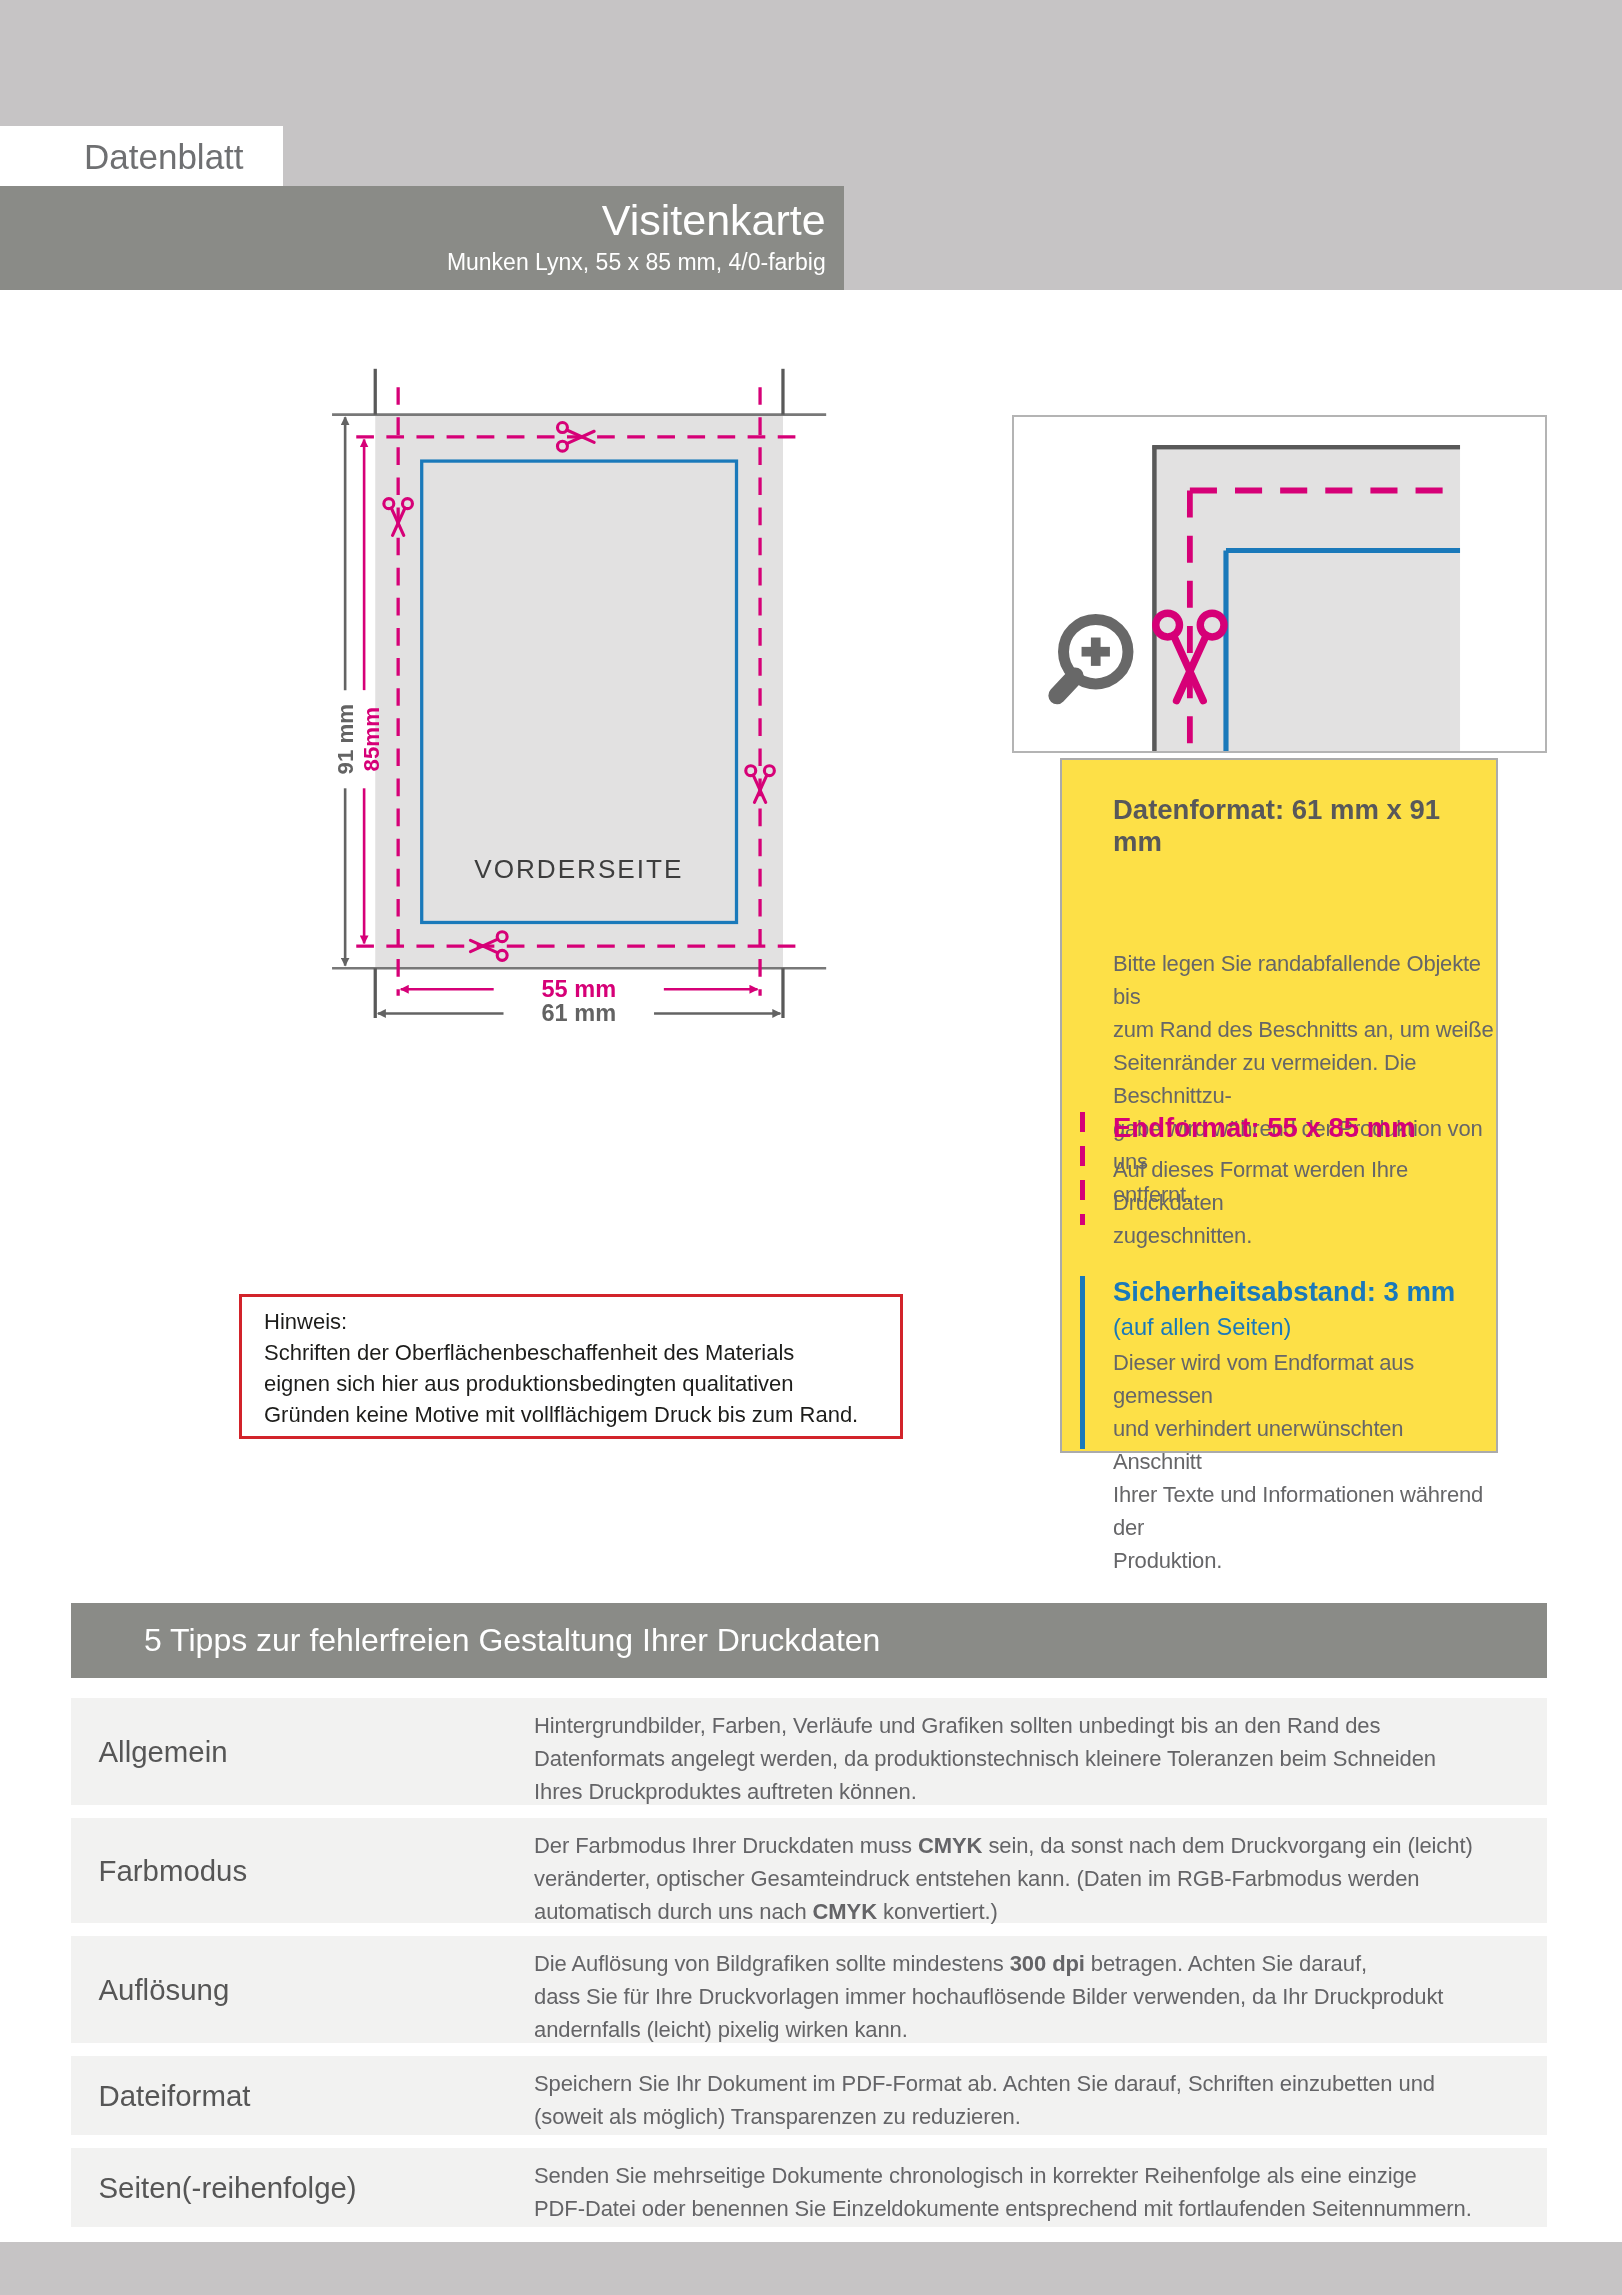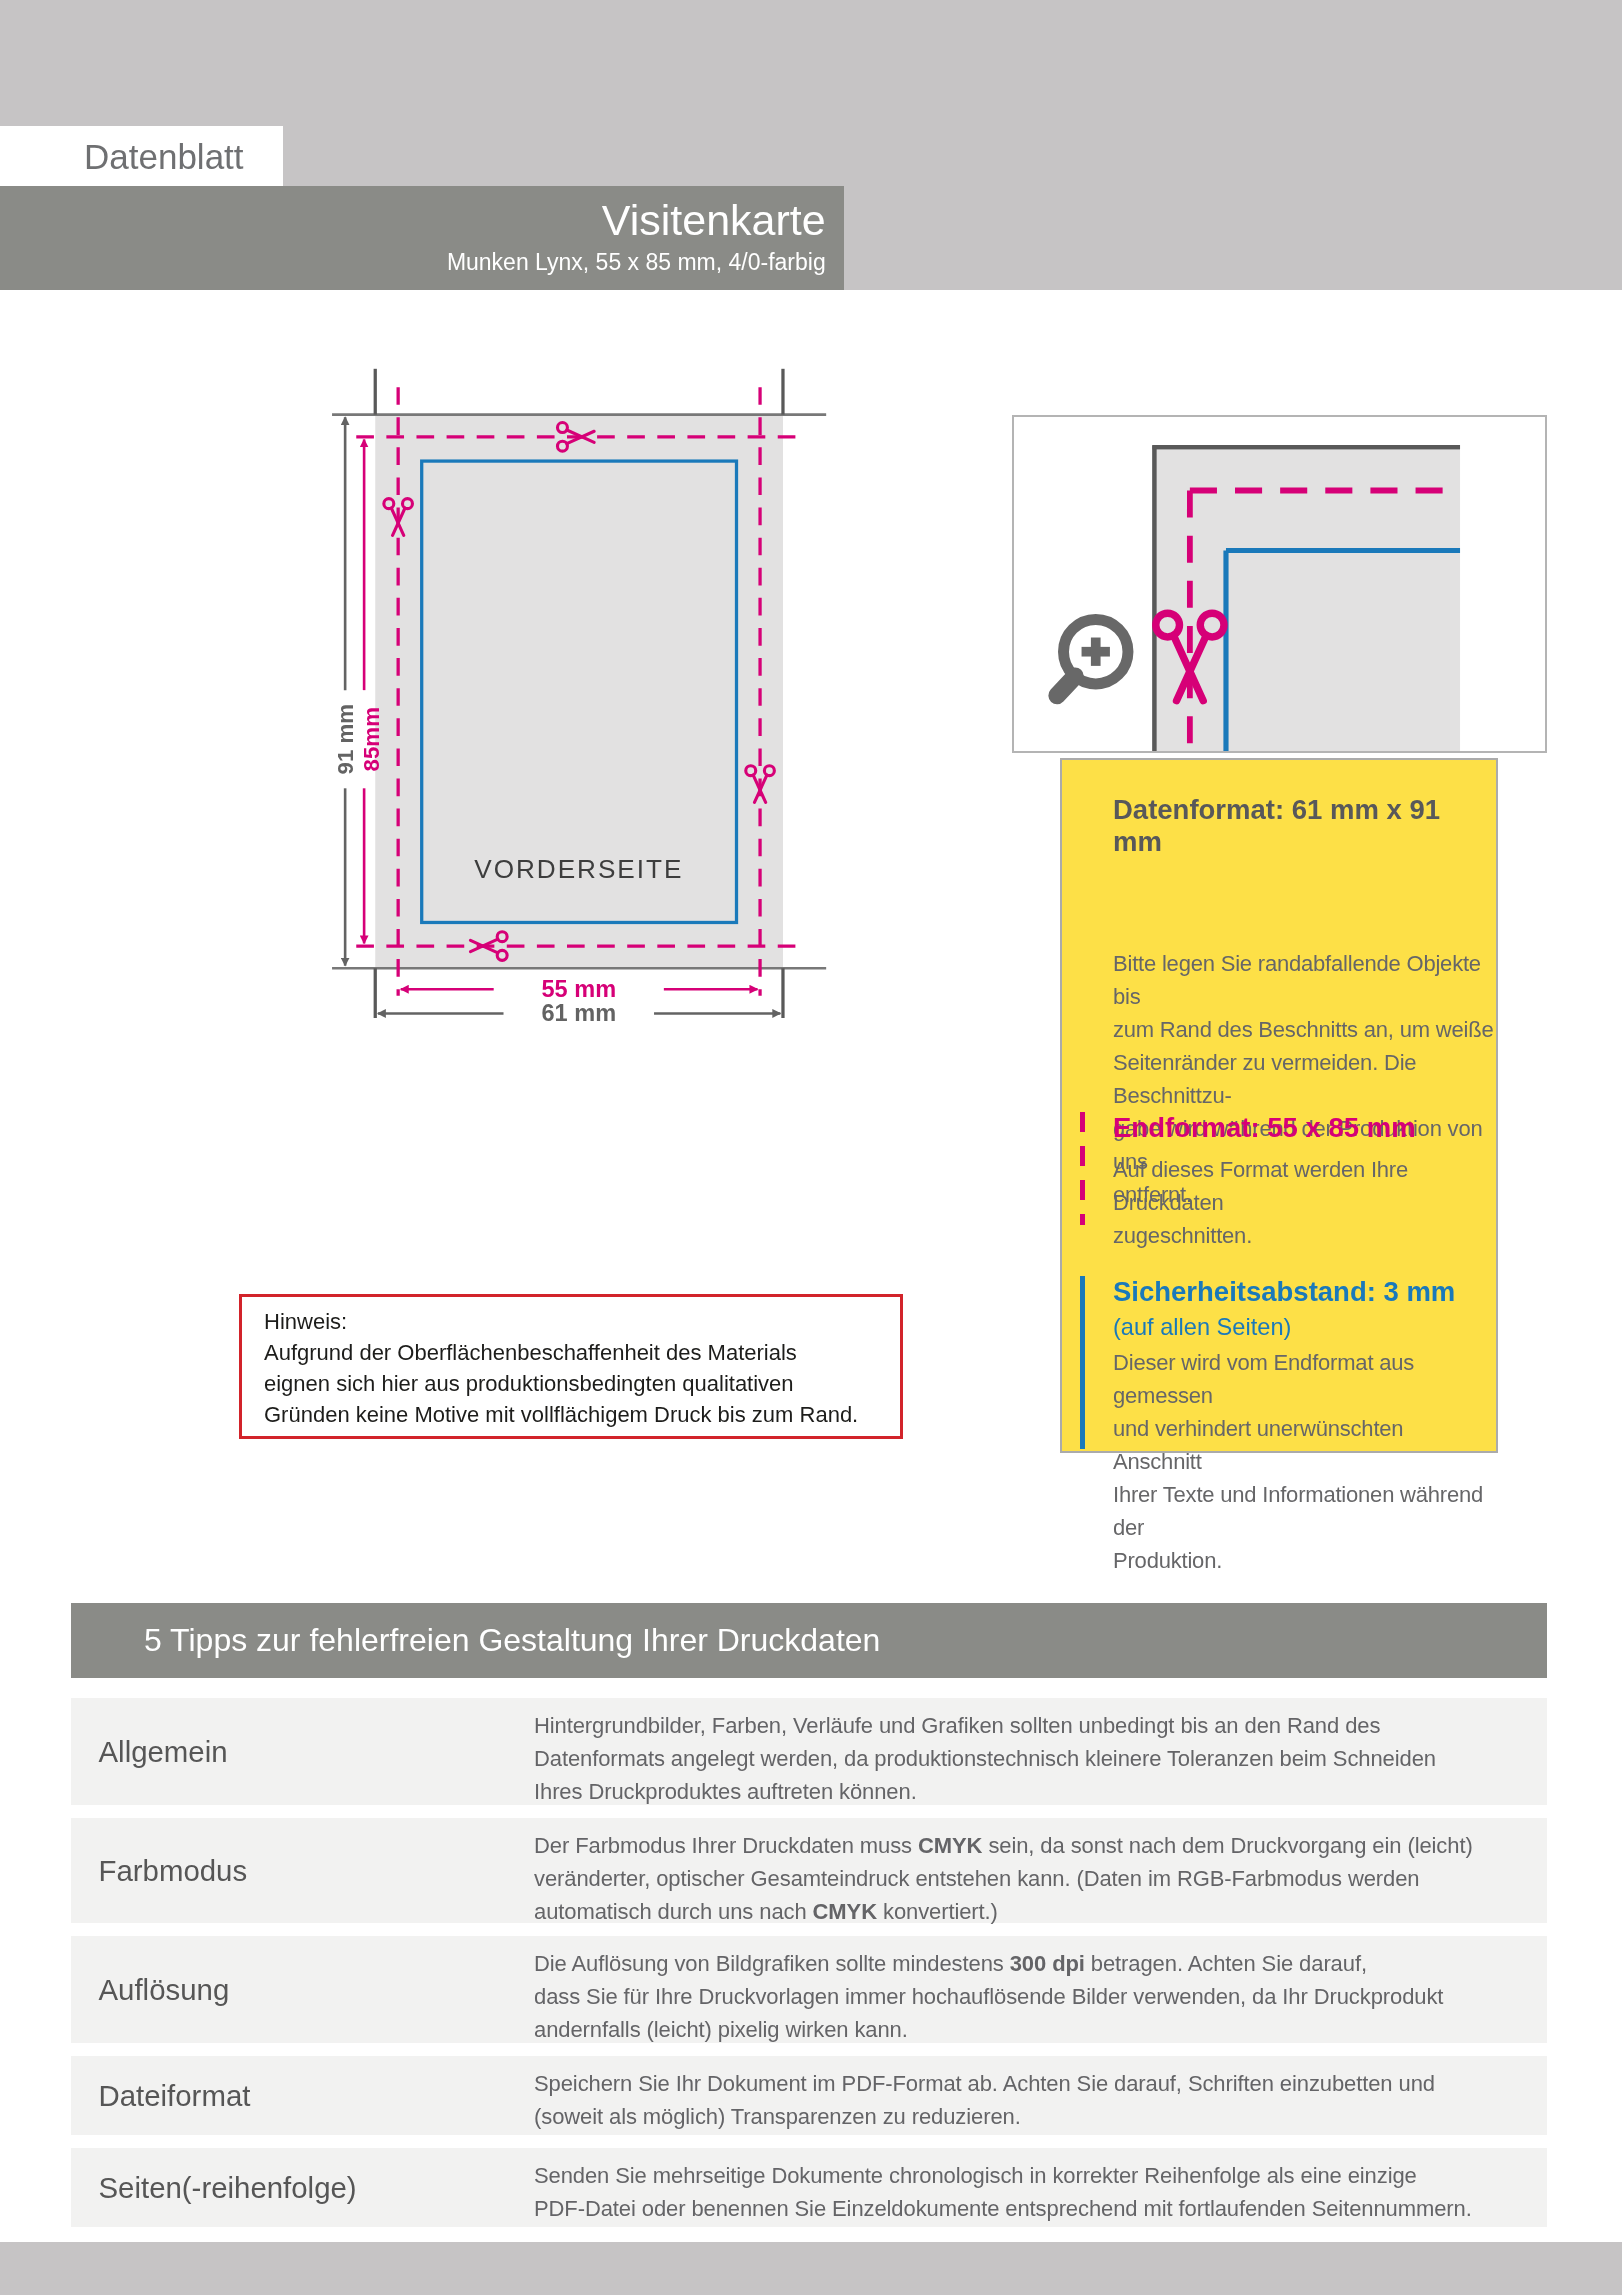--- a/index.html
+++ b/index.html
@@ -195,21 +195,21 @@
     <div class="h h-sicherheit">Sicherheitsabstand: 3 mm</div>
     <div class="sub-sicherheit">(auf allen Seiten)</div>
     <div class="p p-sicherheit">Dieser wird vom Endformat aus gemessen
 und verhindert unerwünschten Anschnitt
 Ihrer Texte und Informationen während der
 Produktion.</div>
   </div>
 
   <div class="hinweis">
     <div>Hinweis:
-Aufgrund der Oberflächenbeschaffenheit des Materials
+Schriften der Oberflächenbeschaffenheit des Materials
 eignen sich hier aus produktionsbedingten qualitativen
 Gründen keine Motive mit vollflächigem Druck bis zum Rand.</div>
   </div>
 
   <div class="tips-bar">
     <span>5 Tipps zur fehlerfreien Gestaltung Ihrer Druckdaten</span>
   </div>
 
   <div class="tip-row row-1">
     <div class="lbl">Allgemein</div>

